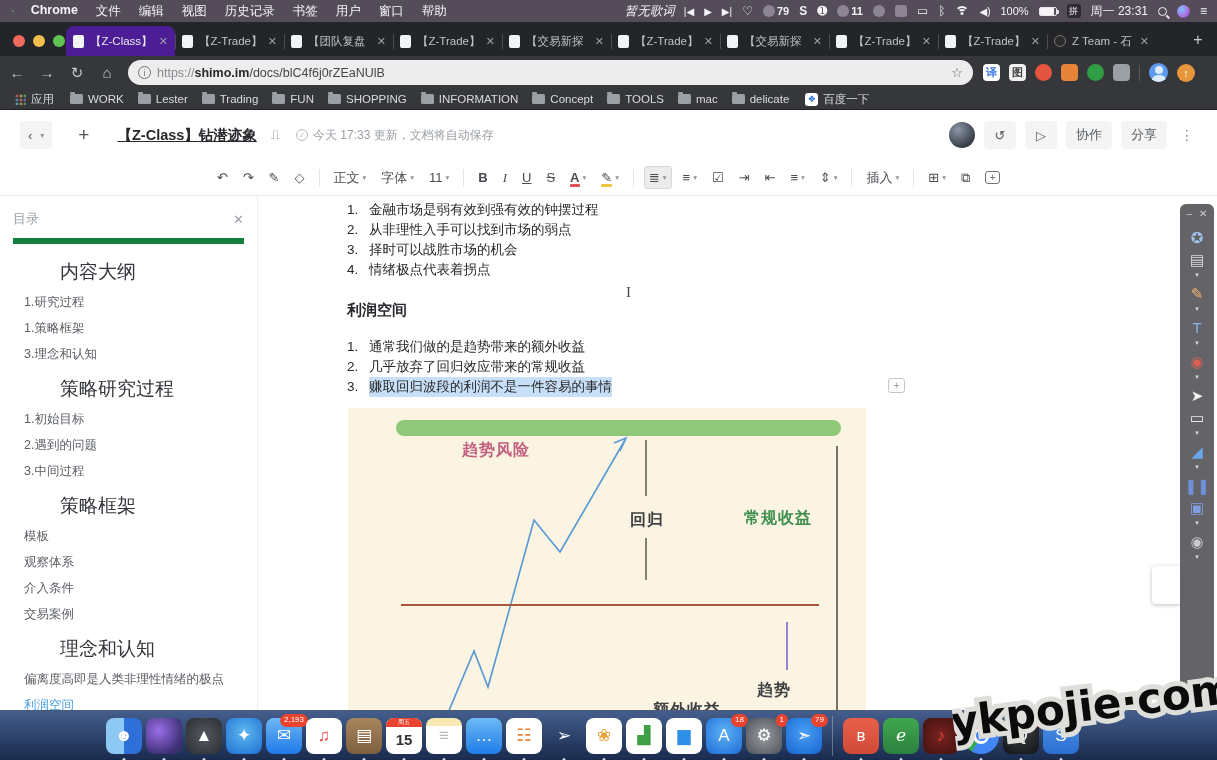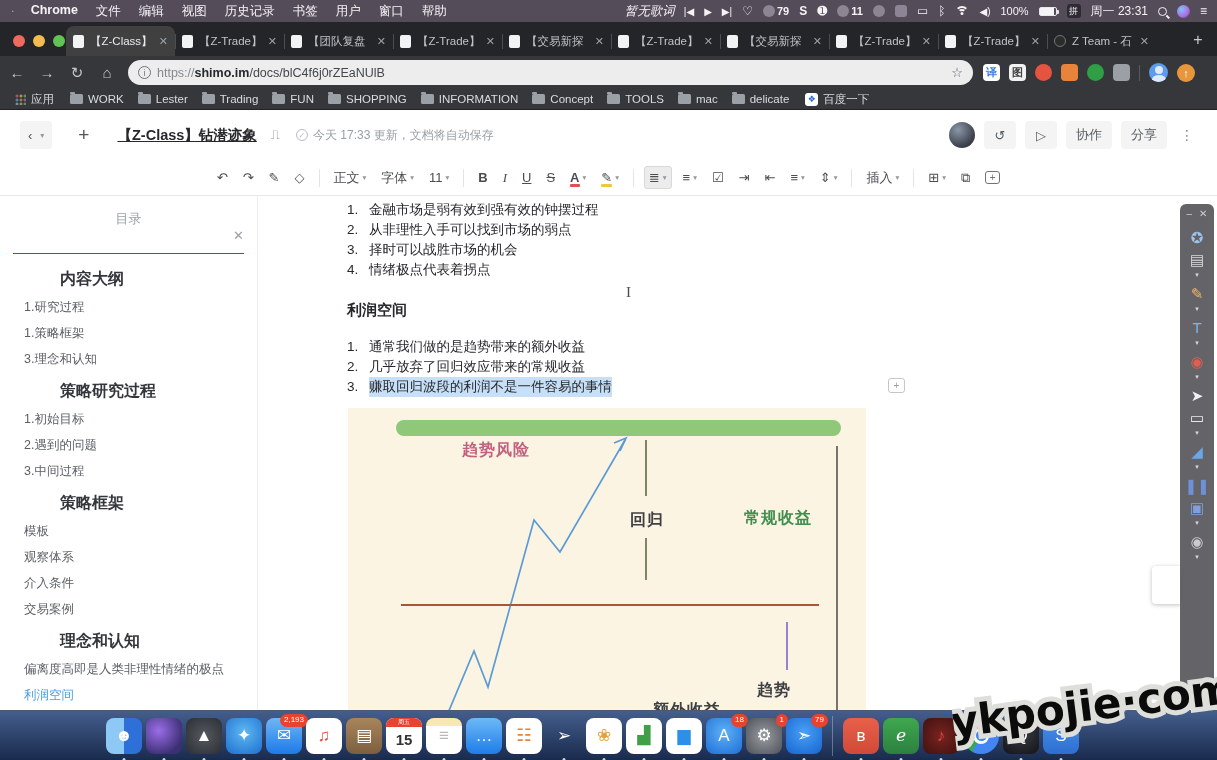--- a/index.html
+++ b/index.html
@@ -25,21 +25,21 @@
   .mag:after{content:"";position:absolute;width:4px;height:1.5px;background:#f5f3f6;transform:rotate(45deg);left:7px;top:8px;}
   .siri-orb{width:13px;height:13px;border-radius:50%;background:radial-gradient(circle at 35% 35%,#7ec4f8,#b06ae0 60%,#3b2d68);}
   .dim-circle{width:12px;height:12px;border-radius:50%;background:#8d8494;display:inline-block;}
 
   
   #tabbar{left:0;top:22px;width:1217px;height:34px;background:#242528;display:flex;align-items:flex-end;}
   .traffic{position:absolute;top:13px;display:flex;gap:8px;left:13px;}
   .traffic i{width:12px;height:12px;border-radius:50%;}
   #tab-strip{display:flex;align-items:flex-end;height:34px;margin-left:66px;flex:1;min-width:0;}
   .tab{flex:1;max-width:109px;height:30px;display:flex;align-items:center;gap:6px;padding:0 7px;color:#bfc2c7;font-size:11.5px;position:relative;min-width:0;}
-  .tab.active{background:#404040;border-radius:8px 8px 0 0;color:#e8eaed;}
+  .tab.active{background:#4c1d95;border-radius:8px 8px 0 0;color:#e8eaed;}
   .tab:not(.active):before{content:"";position:absolute;left:0;top:8px;height:15px;width:1px;background:#4a4d52;}
   .tab .fav{width:11px;height:13px;background:#f1f3f4;border-radius:2px;flex:none;position:relative;}
   .tab .fav.dark{background:#2b2b2b;border-radius:50%;width:12px;height:12px;border:1px solid #777;}
   .tab .tlabel{flex:1;overflow:hidden;white-space:nowrap;min-width:0;}
   .tab .tclose{flex:none;font-size:11px;color:#9aa0a6;}
   #newtab{width:26px;height:26px;color:#c8cbd0;font-size:16px;display:flex;align-items:center;justify-content:center;margin:0 6px 3px 4px;}
 
   
   #navbar{left:0;top:56px;width:1217px;height:33px;background:#36373b;display:flex;align-items:center;color:#c3c6cb;}
   .navbtn{width:26px;height:26px;display:flex;align-items:center;justify-content:center;font-size:15px;margin-left:4px;}
@@ -98,23 +98,23 @@
   .abar:after{content:"";position:absolute;left:0;right:0;bottom:-2px;height:3px;border-radius:1px;}
   .abar.red:after{background:#e05252;}
   .abar.yel:after{background:#f0c541;}
   .ital{font-style:italic;font-family:"Liberation Serif",serif;}
   .undl{text-decoration:underline;}
   .strk{text-decoration:line-through;}
   .cmt-ic{width:15px;height:13px;border:1.3px solid #6f7378;border-radius:3px;font-size:10px;display:flex;align-items:center;justify-content:center;color:#6f7378;}
 
   
   #toc{left:0;top:196px;width:258px;height:514px;background:#fff;border-right:1px solid #eeeeee;padding:14px 13px 0 13px;overflow:hidden;}
-  #toc-head{display:flex;align-items:center;color:#9aa0a6;font-size:13px;padding-bottom:10px;border-bottom:1px solid #15803d;flex-direction:column;}
+  #toc-head{display:flex;align-items:center;color:#9aa0a6;font-size:13px;padding-bottom:10px;border-bottom:6px solid #15803d;}
   #toc-close{margin-left:auto;color:#9aa0a6;font-size:13px;}
-  .toc-sec{font-weight:bold;color:#33363b;font-size:16px;margin-top:15px;margin-bottom:11px;padding-left:47px;}
+  .toc-sec{font-weight:normal;color:#33363b;font-size:19px;margin-top:15px;margin-bottom:11px;padding-left:47px;}
   .toc-item{color:#5c6066;font-size:12.5px;margin:0 0 13px 11px;line-height:13px;white-space:nowrap;overflow:hidden;}
   .toc-item.active{color:#4a9fe0;}
 
   
   #docbody{left:258px;top:196px;width:917px;height:514px;background:#fff;overflow:hidden;}
   .dlist{position:absolute;left:89px;}
   .drow{display:flex;font-size:13.5px;color:#27282c;line-height:20px;}
   .drow .num{width:22px;flex:none;}
   #dheading{position:absolute;left:89px;top:105px;font-size:15px;font-weight:bold;color:#26282c;}
   .hl{background:#c7e0f7;}

